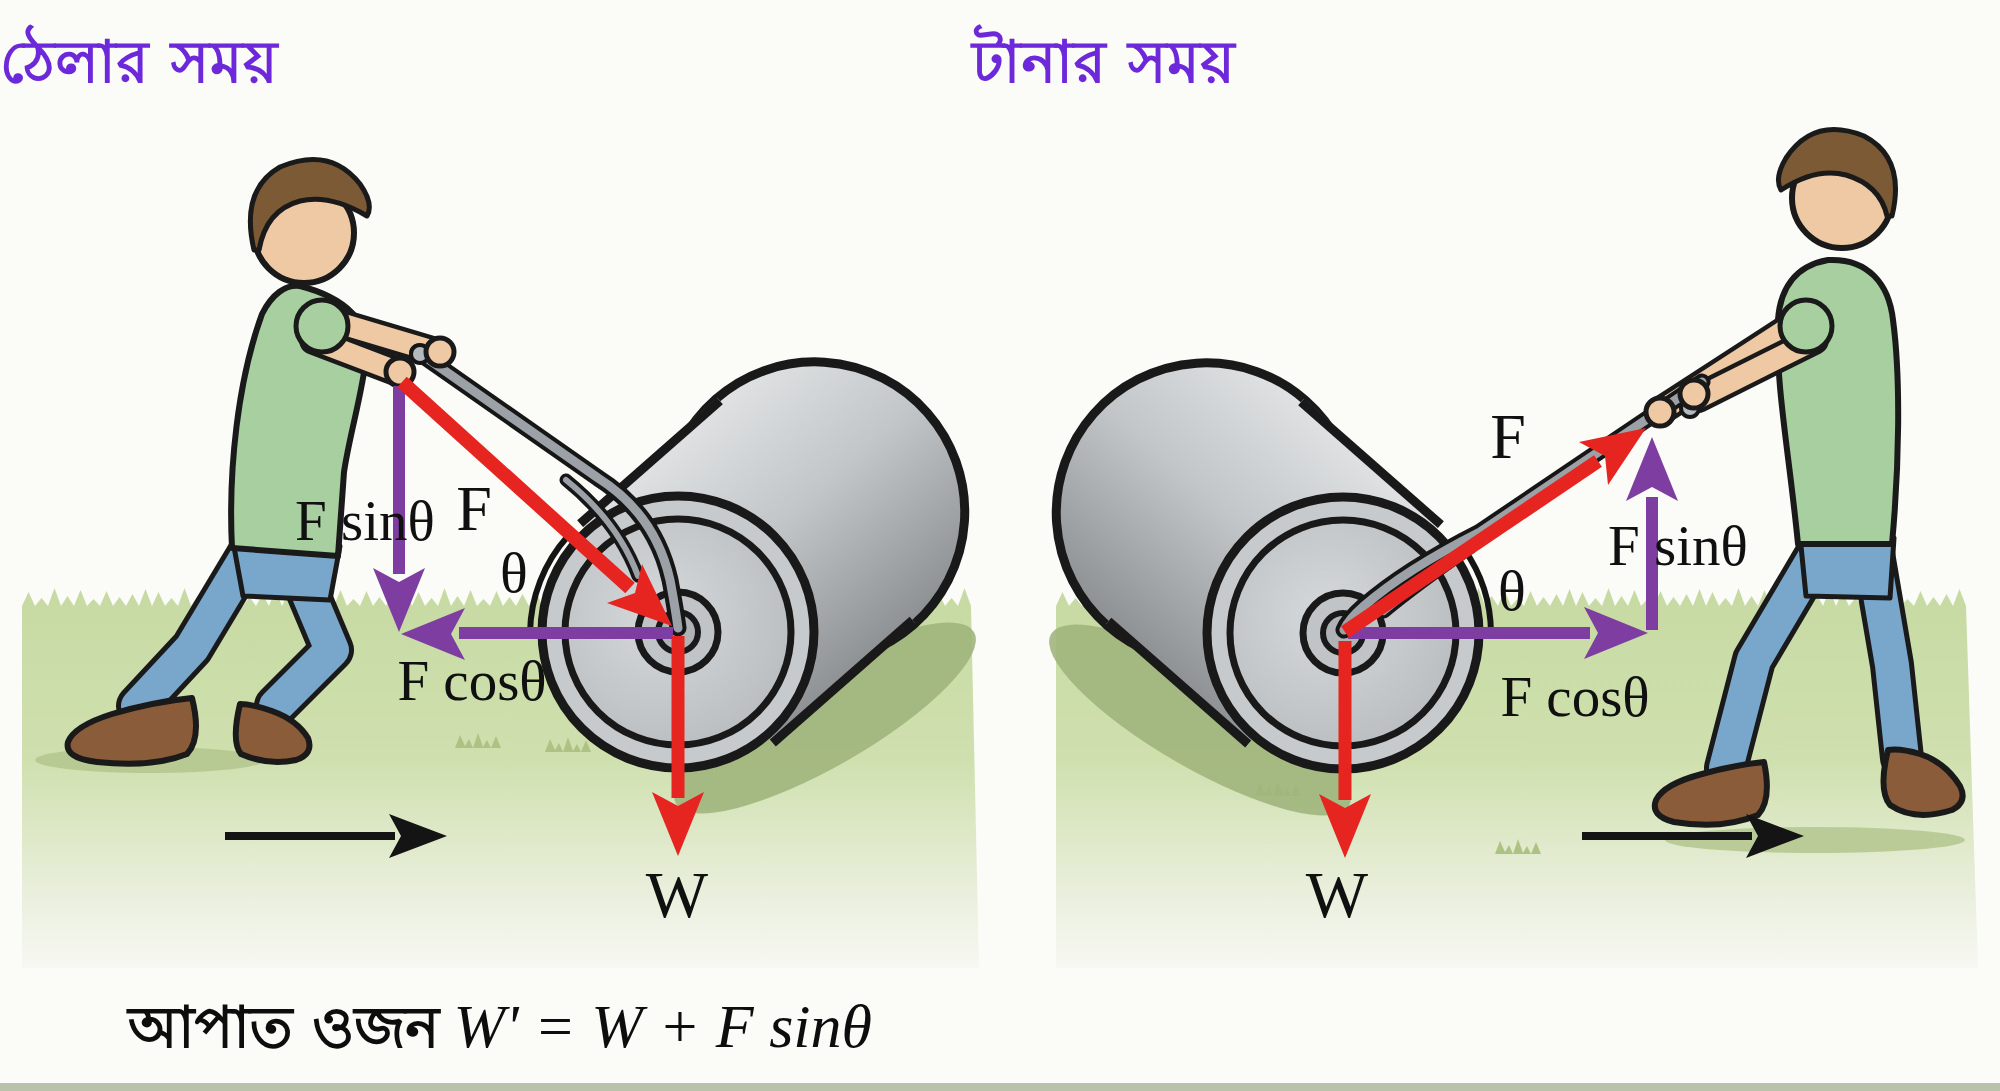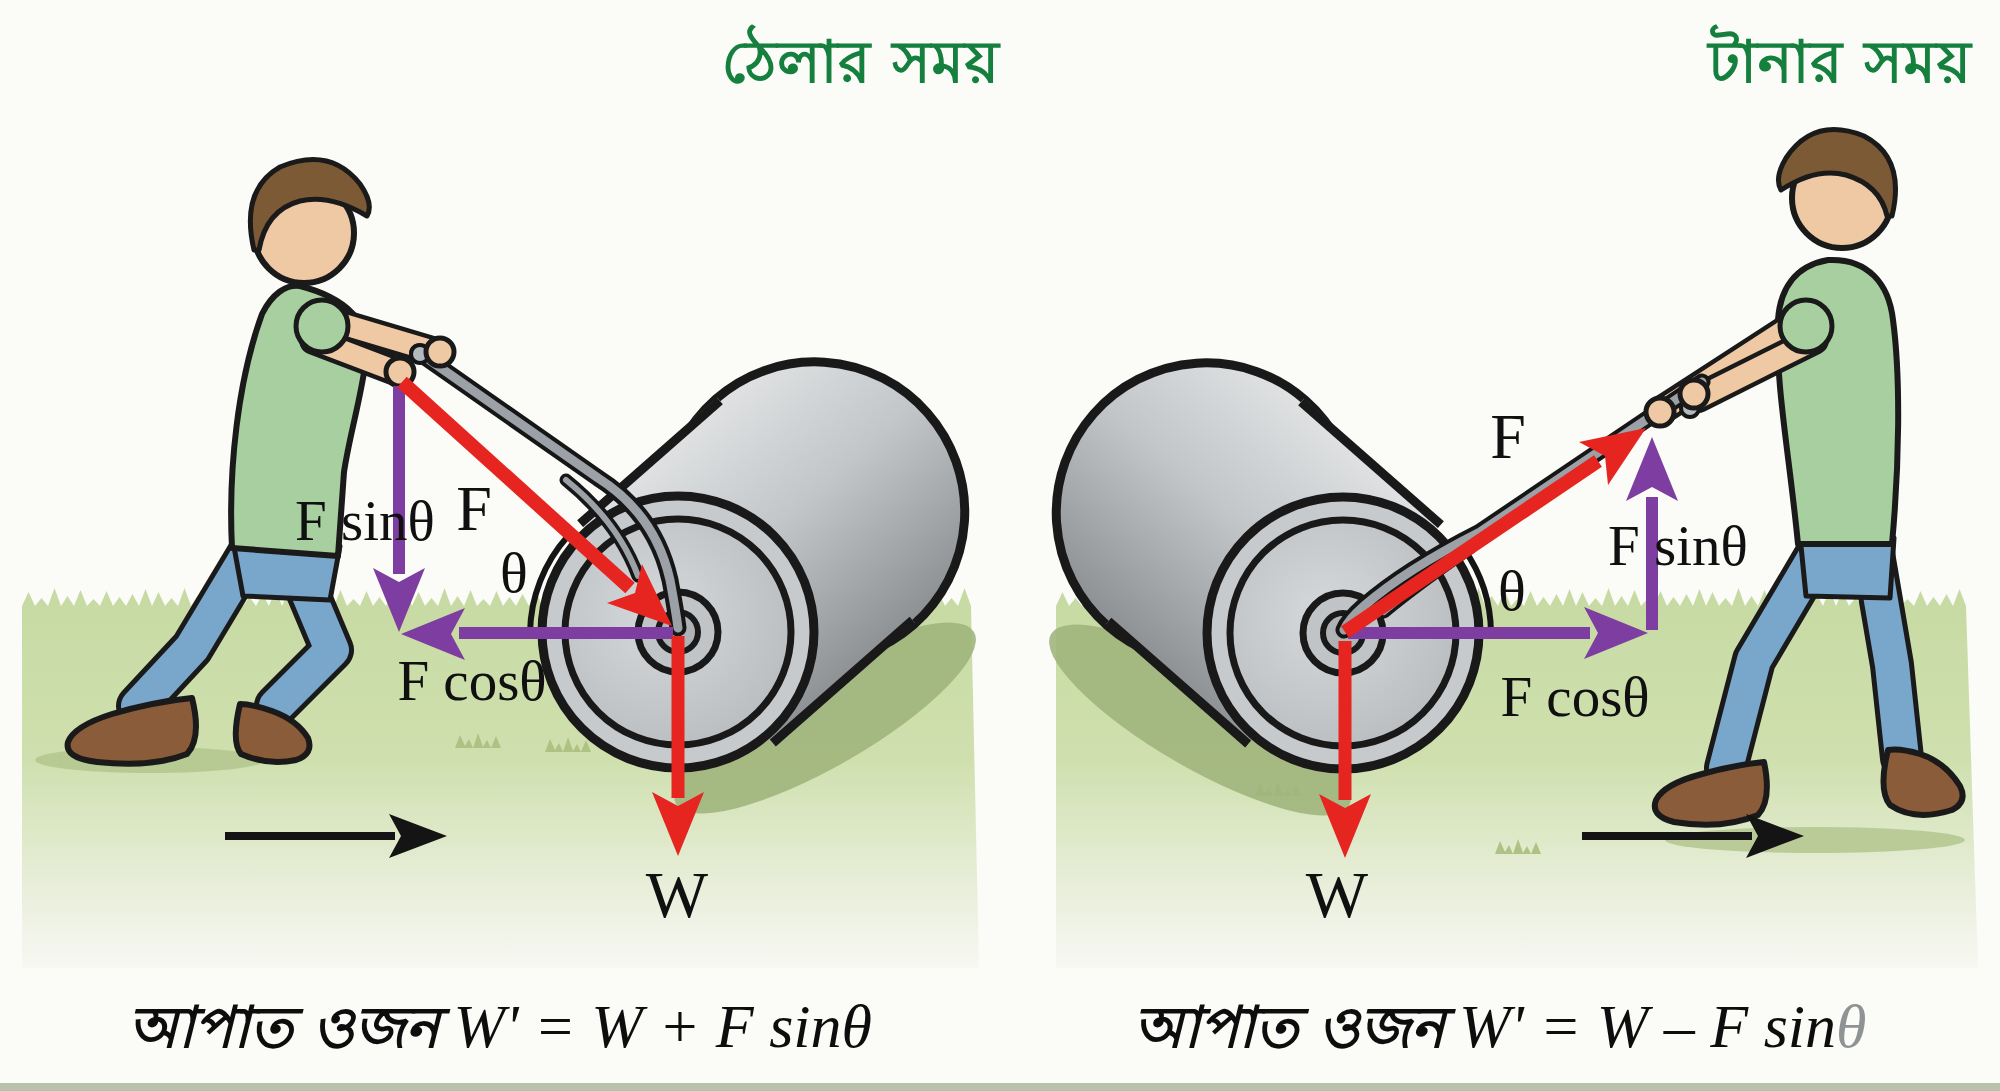--- a/index.html
+++ b/index.html
@@ -1,24 +1,24 @@
 <!DOCTYPE html>
 <html><head>
 <meta charset="utf-8">
 <style>
   html,body{margin:0;padding:0;background:#fbfbf8;}
   .page{position:relative;width:2000px;height:1091px;overflow:hidden;
         font-family:"Liberation Serif","DejaVu Serif",serif;background:#fbfbf8;}
   svg.scene{position:absolute;left:0;top:0;}
-  .panel-title{position:absolute;top:18px;width:1000px;text-align:right;
+  .panel-title{position:absolute;top:18px;width:1000px;text-align:left;
         font-family:"DejaVu Sans","Liberation Sans",sans-serif;font-weight:600;
-        font-size:58px;color:#15803d;letter-spacing:1px;}
+        font-size:58px;color:#6d28d9;letter-spacing:1px;}
   .formula{position:absolute;top:984px;width:1000px;text-align:center;
         font-size:57px;color:#0d0d0d;white-space:nowrap;}
-  .formula .bn{font-family:"DejaVu Sans","Liberation Sans",sans-serif;font-weight:600;font-style:italic;}
+  .formula .bn{font-family:"DejaVu Sans","Liberation Sans",sans-serif;font-weight:600;}
   .formula .math{font-family:"Liberation Serif",serif;font-size:62px;font-style:italic;}
   .formula .gray{color:#8f9393;}
   text.lbl{font-family:"Liberation Serif",serif;fill:#101010;}
   .f-size{font-size:64px;}
   .comp-size{font-size:57px;}
   .theta-size{font-size:58px;}
   .w-size{font-size:66px;}
 </style>
 </head>
 <body>
@@ -222,18 +222,14 @@
   <span>ঠেলার সময়</span>
 </div>
 <div class="panel-title" style="left:972px;">
   <span>টানার সময়</span>
 </div>
 
 <div class="formula" style="left:0;">
   <span class="bn">আপাত ওজন</span>
   <span class="math">W' = W + F sinθ</span>
 </div>
-<div class="formula" style="left:1000px;">
-  <span class="bn">আপাত ওজন</span>
-  <span class="math">W' = W – F sin</span><span class="math gray">θ</span>
-</div>
 
 </div>
 
 </body></html>

